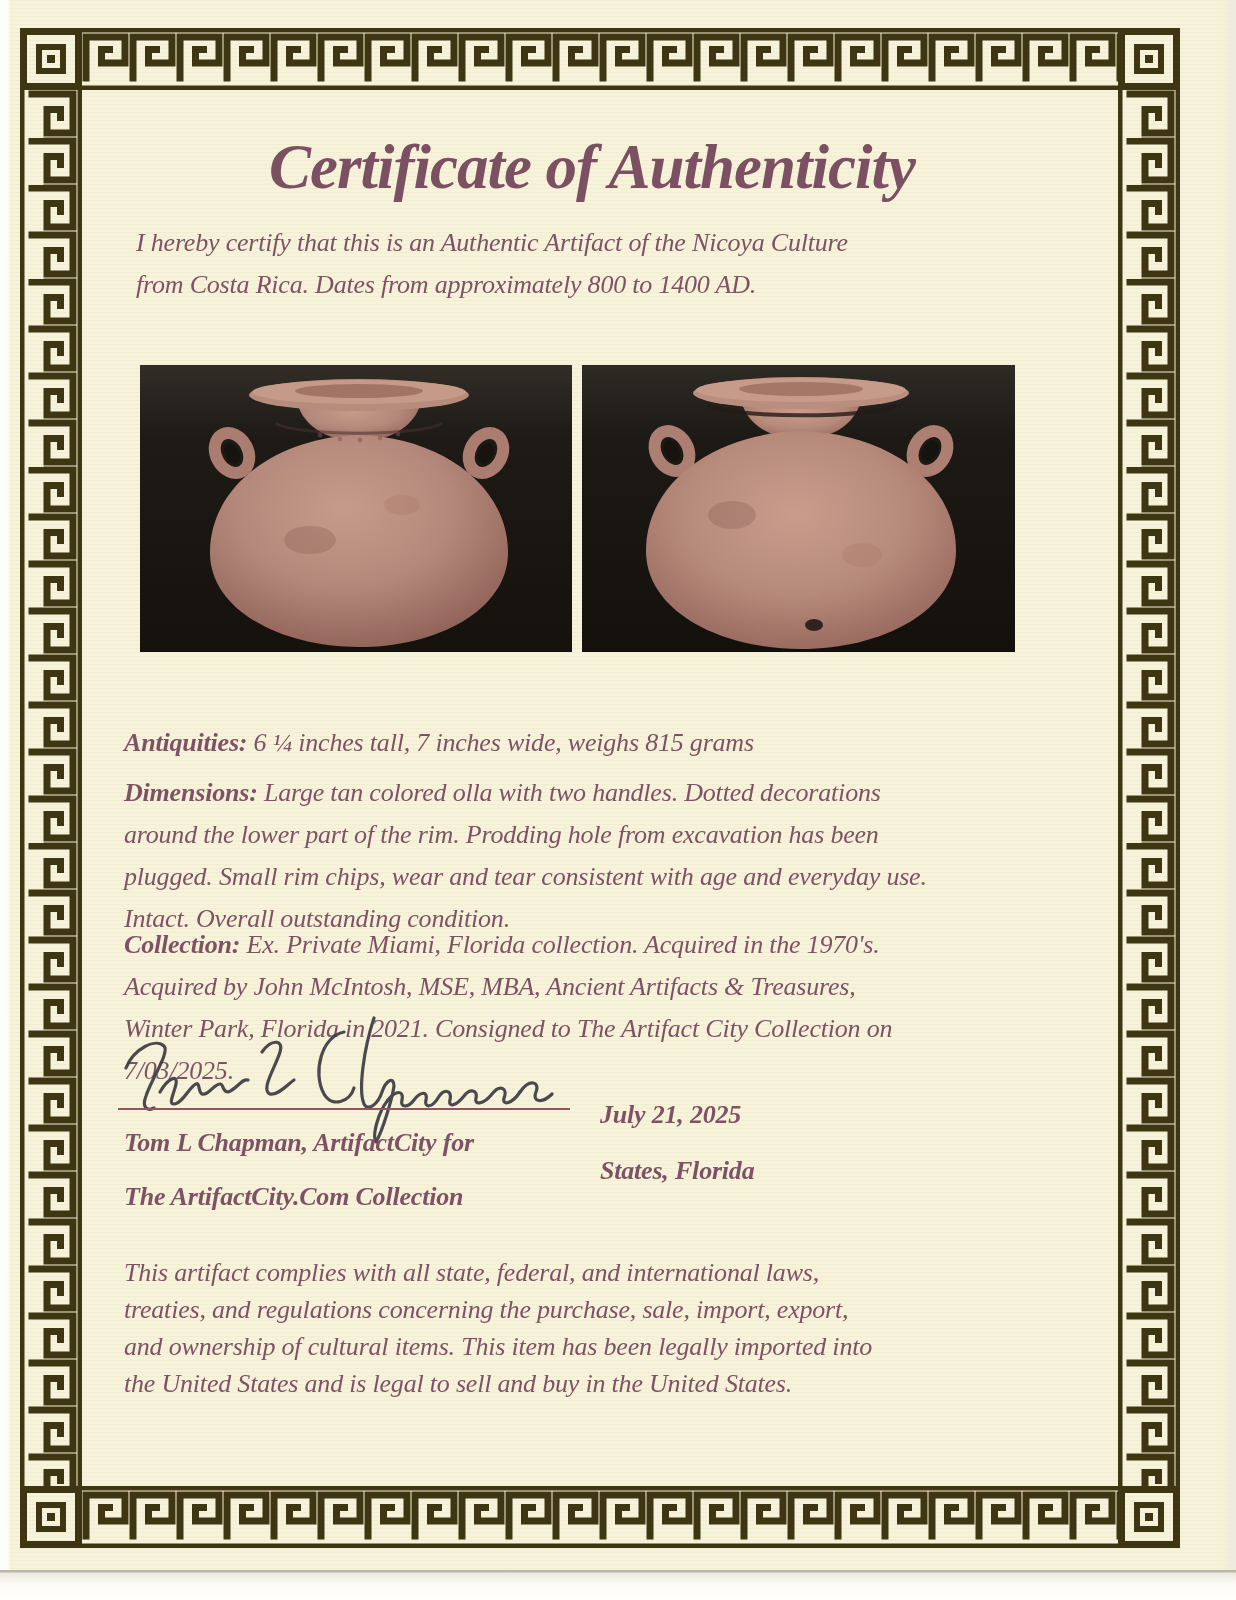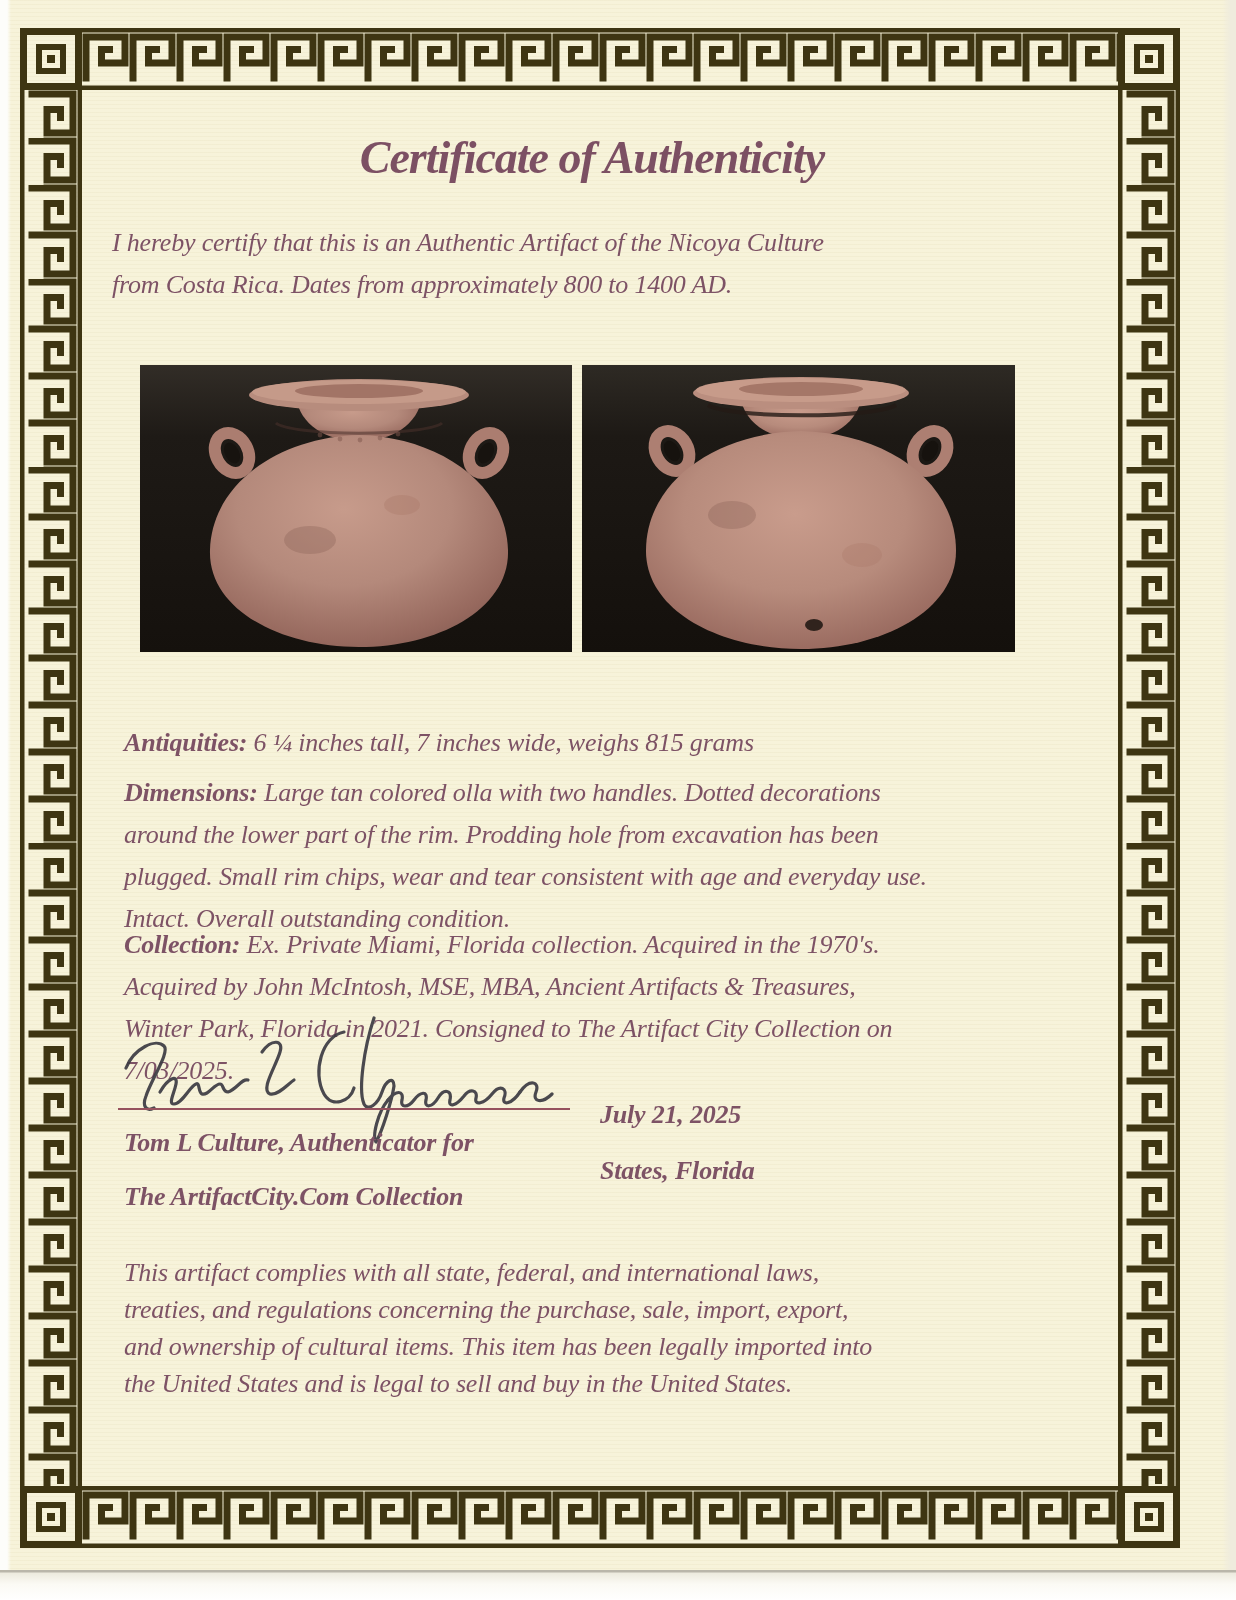--- a/index.html
+++ b/index.html
@@ -17,21 +17,21 @@
       180deg,
       rgba(150,130,60,0.05) 0px, rgba(150,130,60,0.05) 1px,
       rgba(255,255,255,0.0) 1px, rgba(255,255,255,0.0) 4px);
     pointer-events:none;
   }
   .abs{position:absolute;}
   .title{
     left:0;width:1184px;top:134px;
     text-align:center;
     font-style:italic;font-weight:bold;
-    font-size:46px;line-height:1.05;
+    font-size:63px;line-height:1.05;
     color:#7c5063;
     letter-spacing:-1px;
   }
   .txt{
     font-style:italic;
     font-size:26px;line-height:42px;
     letter-spacing:-0.2px;
     color:#7d5265;
     white-space:pre-line;
     margin:0;
@@ -104,21 +104,21 @@
     </g>
     <g transform="translate(1118,1486)">
       <rect x="3.5" y="3.5" width="55" height="55" fill="none" stroke="#3e3512" stroke-width="7"></rect>
       <rect x="19" y="19" width="24" height="24" fill="none" stroke="#3e3512" stroke-width="6"></rect>
       <rect x="27" y="27" width="8" height="8" fill="#3e3512"></rect>
     </g>
   </svg>
 
   <div class="abs title">Certificate of Authenticity</div>
 
-  <p class="abs txt" style="left:112px;top:222px;width:980px">I hereby certify that this is an Authentic Artifact of the Nicoya Culture
+  <p class="abs txt" style="left:136px;top:222px;width:980px">I hereby certify that this is an Authentic Artifact of the Nicoya Culture
 from Costa Rica. Dates from approximately 800 to 1400 AD.</p>
 
   <svg class="abs" style="left:140px;top:365px" width="432" height="287" viewBox="0 0 432 287" role="img">
     <defs>
       <linearGradient id="bgL" x1="0" y1="0" x2="0" y2="1">
         <stop offset="0" stop-color="#322d27"></stop>
         <stop offset="0.25" stop-color="#1e1a16"></stop>
         <stop offset="1" stop-color="#15110d"></stop>
       </linearGradient>
       <radialGradient id="gL" cx="0.45" cy="0.35" r="0.8">
@@ -217,21 +217,21 @@
       <path d="M232,20 C210,24 200,60 212,82 C220,96 238,90 242,76"></path>
       <path d="M262,6 C252,36 246,78 252,92 C256,100 266,92 270,80 C274,68 282,64 282,74 C280,88 270,120 264,130 C260,124 266,100 276,88"></path>
       <path d="M276,88 C284,78 292,78 290,88 C288,96 296,96 302,88 C308,80 316,78 314,88 C312,96 320,96 326,86 C332,76 340,78 338,88 C336,96 344,94 352,84 C358,76 366,78 364,86 C362,94 372,92 380,82 C388,72 396,76 392,86 C390,94 400,92 408,80"></path>
       <path d="M408,80 C418,66 428,70 424,80 C420,90 430,92 440,82"></path>
     </g>
   </svg>
   <div class="abs sigline"></div>
 
   <p class="abs txt lead col2" style="top:1066px">July 21, 2025</p>
 
-  <p class="abs txt lead" style="left:124px;top:1122px">Tom L Culture, Authenticator for</p>
+  <p class="abs txt lead" style="left:124px;top:1122px">Tom L Chapman, ArtifactCity for</p>
   <p class="abs txt lead col2" style="top:1122px">States, Florida</p>
 
   <p class="abs txt lead" style="left:124px;top:1176px">The ArtifactCity.Com Collection</p>
 
   <p class="abs txt" style="left:124px;top:1254px;width:990px;line-height:37px">This artifact complies with all state, federal, and international laws,
 treaties, and regulations concerning the purchase, sale, import, export,
 and ownership of cultural items. This item has been legally imported into
 the United States and is legal to sell and buy in the United States.</p>
 
   <div class="abs scan-left-edge"></div>

